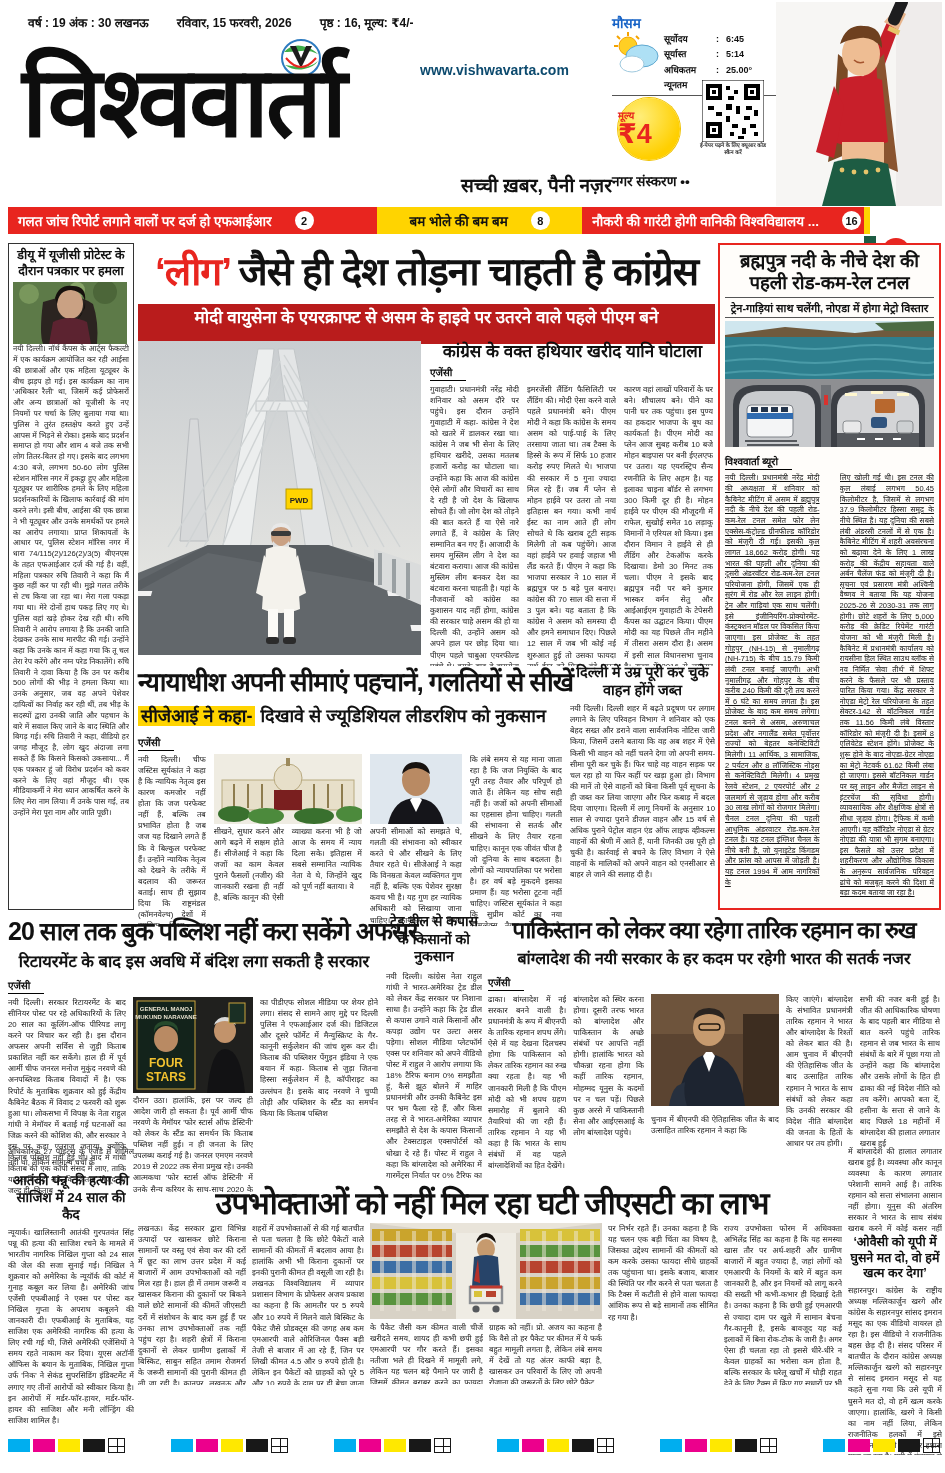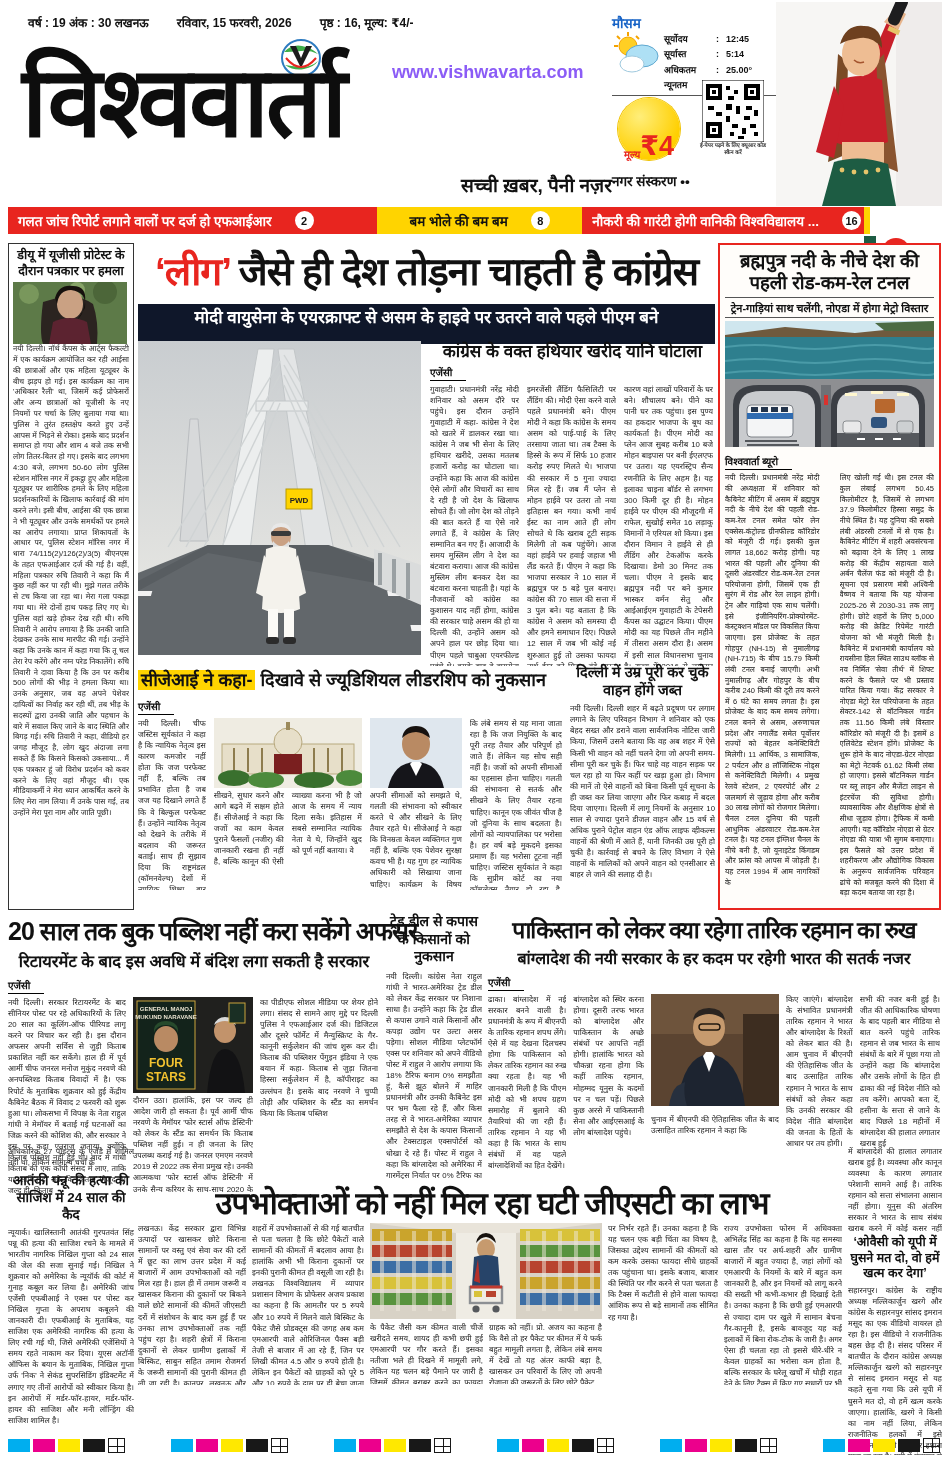--- a/index.html
+++ b/index.html
@@ -6,52 +6,52 @@
   .page{position:relative;width:945px;height:1473px;background:#ffffff;overflow:hidden;
         font-family:"Liberation Sans","DejaVu Sans",sans-serif;color:#111;}
   .abs{position:absolute;}
   .b{font-weight:bold;}
   .ctr{text-align:center;}
   .body-col{font-size:7.8px;line-height:1.42;text-align:justify;overflow:hidden;word-break:break-word;color:#1b1b1b;}
   .byline{font-size:10px;font-weight:bold;border-bottom:1.2px solid #000;display:inline-block;padding:0 14px 1px 0;margin-bottom:3px;}
   
   .topbar{display:flex;gap:28px;font-size:12px;font-weight:bold;white-space:nowrap;}
   .mast-title{font-size:98px;font-weight:800;line-height:.95;letter-spacing:-3px;color:#0d0d0d;white-space:nowrap;}
-  .mast-url{color:#8b5cf6;font-size:18px;font-weight:bold;}
+  .mast-url{color:#0c4a6e;font-size:14px;font-weight:bold;margin-left:28px;}
   .tagline{font-size:19px;font-weight:bold;}
   .weather-box{width:172px;}
   .weather-title{color:#1763c6;font-size:13.5px;font-weight:bold;}
   .weather-grid{display:flex;}
   .wrows{font-size:9px;font-weight:bold;line-height:1.7;}
   .wrow{display:flex;}
   .wlab{width:52px;}
   .wsep{width:10px;}
   .price-circle{width:62px;height:62px;border-radius:50%;background:radial-gradient(circle at 35% 30%,#ffee7a,#ffcf00 70%);
-    display:flex;flex-direction:row;align-items:flex-end;justify-content:center;color:#e8251f;box-shadow:0 0 0 1px #f0c200;}
+    display:flex;flex-direction:column;align-items:flex-start;justify-content:center;color:#e8251f;box-shadow:0 0 0 1px #f0c200;}
   .price-circle .pl{font-size:10px;font-weight:bold;line-height:1;}
   .price-circle .pv{font-size:27px;font-weight:800;line-height:1;}
   .qr-caption{font-size:5.6px;text-align:center;line-height:1.3;font-weight:bold;color:#333;}
   .nagar{font-size:13.5px;font-weight:bold;}
   
   .band{display:flex;height:27px;}
   .band .seg{display:flex;align-items:center;gap:23px;padding:0 10px;font-size:13.5px;font-weight:bold;white-space:nowrap;overflow:hidden;}
   .seg.red{background:#e8251f;color:#fff;}
   .seg.yellow{background:#ffd400;color:#111;}
   .pgdot{width:19px;height:19px;border-radius:50%;background:#fff;color:#111;font-size:11px;font-weight:bold;
          display:flex;align-items:center;justify-content:center;flex:0 0 auto;}
   .yellowbar{background:#ffd400;}
   
   .du-box{border:1.5px solid #333;padding:4px;box-sizing:border-box;}
   .du-head{font-size:12.5px;font-weight:bold;text-align:center;line-height:1.25;margin-bottom:3px;}
   .tunnel-box{border:2px solid #e8251f;padding:5px;box-sizing:border-box;background:#fffdfa;}
   .tunnel-head{font-size:18.5px;font-weight:800;text-align:center;line-height:1.2;}
   .tunnel-sub{font-size:11px;font-weight:bold;text-align:center;border-top:1px solid #555;border-bottom:1px solid #555;padding:2px 0;margin:3px 0;}
   .lead-head{font-size:39px;font-weight:800;white-space:nowrap;letter-spacing:-1px;}
   .lead-quote{color:#e8251f;}
-  .red-subband{background:#0f172a;color:#fff;font-size:17px;font-weight:bold;height:40px;line-height:28px;text-align:center;white-space:nowrap;overflow:hidden;}
+  .red-subband{background:#b91c1c;color:#fff;font-size:17px;font-weight:bold;height:40px;line-height:28px;text-align:center;white-space:nowrap;overflow:hidden;}
   .kicker{font-size:17px;font-weight:800;white-space:nowrap;overflow:hidden;text-align:center;}
   .cols{display:flex;gap:8px;}
   .sec-head-lg{font-size:26px;font-weight:800;white-space:nowrap;letter-spacing:-1px;}
   .sec-sub{font-size:18px;font-weight:bold;white-space:nowrap;}
   .hl-yellow{background:#ffd400;padding:0 3px;}
   .mini-head{font-size:14px;font-weight:800;text-align:center;line-height:1.25;}
   .blue-subband{background:#1263af;color:#fff;font-size:16.5px;font-weight:bold;height:26px;line-height:26px;text-align:center;white-space:nowrap;overflow:hidden;}
   .gst-head{font-size:31px;font-weight:800;white-space:nowrap;letter-spacing:-1px;text-align:center;}
   .photo{overflow:hidden;background:#ddd;}
   .photo svg{display:block;}
@@ -103,21 +103,21 @@
               <line x1="24" y1="4" x2="27" y2="7"></line>
             </g>
           <ellipse cx="30" cy="24" rx="16" ry="11" fill="#aee0f5" stroke="#5fa8d0"></ellipse>
           <ellipse cx="20" cy="32" rx="12" ry="8" fill="#ffffff" stroke="#9fc9de"></ellipse>
         </svg>
       </span>
       <div class="wrows">
         <div class="wrow">
             <span class="wlab">सूर्योदय</span>
             <span class="wsep">:</span>
-            <span>12:45</span>
+            <span>6:45</span>
           </div>
         <div class="wrow">
             <span class="wlab">सूर्यास्त</span>
             <span class="wsep">:</span>
             <span>5:14</span>
           </div>
         <div class="wrow">
             <span class="wlab">अधिकतम</span>
             <span class="wsep">:</span>
             <span>25.00°</span>
@@ -323,20 +323,21 @@
       <div class="kicker">कांग्रेस के वक्त हथियार खरीद यानि घोटाला</div>
       <div class="byline">एजेंसी</div>
       <div class="cols">
         <div class="body-col" style="width:89px;height:282px;">गुवाहाटी। प्रधानमंत्री नरेंद्र मोदी शनिवार को असम दौरे पर पहुंचे। इस दौरान उन्होंने गुवाहाटी में कहा- कांग्रेस ने देश को खतरे में डालकर रखा था। कांग्रेस ने जब भी सेना के लिए हथियार खरीदे, उसका मतलब हजारों करोड़ का घोटाला था। उन्होंने कहा कि आज की कांग्रेस ऐसे लोगों और विचारों का साथ दे रही है जो देश के खिलाफ सोचते हैं। जो लोग देश को तोड़ने की बात करते हैं या ऐसे नारे लगाते हैं, वे कांग्रेस के लिए सम्मानित बन गए हैं। आजादी के समय मुस्लिम लीग ने देश का बंटवारा कराया। आज की कांग्रेस मुस्लिम लीग बनकर देश का बंटवारा करना चाहती है। यहां के नौजवानों को कांग्रेस का कुशासन याद नहीं होगा, कांग्रेस की सरकार चाहे असम की हो या दिल्ली की, उन्होंने असम को अपने हाल पर छोड़ दिया था। पीएम पहले चाबुआ एयरफील्ड पहुंचे थे। इसके बाद वे वायुसेना के सी-130 एयरक्राफ्ट से डिब्रूगढ़ पहुंचे। प्लेन ने यहां मोहन बाईपास पर</div>
         <div class="body-col" style="width:89px;height:282px;">इमरजेंसी लैंडिंग फैसिलिटी पर लैंडिंग की। मोदी ऐसा करने वाले पहले प्रधानमंत्री बने। पीएम मोदी ने कहा कि कांग्रेस के समय असम को पाई-पाई के लिए तरसाया जाता था। तब टैक्स के हिस्से के रूप में सिर्फ 10 हजार करोड़ रुपए मिलते थे। भाजपा की सरकार में 5 गुना ज्यादा मिल रहे हैं। जब मैं प्लेन से मोहन हाईवे पर उतरा तो नया इतिहास बन गया। कभी नार्थ ईस्ट का नाम आते ही लोग सोचते थे कि खराब टूटी सड़क मिलेगी तो कब पहुंचेंगे। आज वहां हाईवे पर हवाई जहाज भी लैंड करते हैं। पीएम ने कहा कि भाजपा सरकार ने 10 साल में ब्रह्मपुत्र पर 5 बड़े पुल बनाए। कांग्रेस की 70 साल की सत्ता में 3 पुल बने। यह बताता है कि कांग्रेस ने असम को समस्या दी और हमने समाधान दिए। पिछले 12 साल में जब भी कोई नई शुरुआत हुई तो उसका फायदा नार्थ ईस्ट को मिला। वंदे भारत शुरू हुई तो असम नार्थ ईस्ट कनेक्ट हो गया। स्लीपर वंदे भारत भी असम से शुरू हुई। असम के लोगों के वोट के</div>
         <div class="body-col" style="width:89px;height:282px;">कारण वहां लाखों परिवारों के घर बने। शौचालय बने। पीने का पानी घर तक पहुंचा। इस पुण्य का हकदार भाजपा के बूथ का कार्यकर्ता है। पीएम मोदी का प्लेन आज सुबह करीब 10 बजे मोहन बाइपास पर बनी ईएलएफ पर उतरा। यह एयरस्ट्रिप सैन्य रणनीति के लिए अहम है। यह इलाका चाइना बॉर्डर से लगभग 300 किमी दूर ही है। मोहन हाईवे पर पीएम की मौजूदगी में राफेल, सुखोई समेत 16 लड़ाकू विमानों ने एरियल शो किया। इस दौरान विमान ने हाईवे से ही लैंडिंग और टेकऑफ करके दिखाया। डेमो 30 मिनट तक चला। पीएम ने इसके बाद ब्रह्मपुत्र नदी पर बने कुमार भास्कर वर्मन सेतु और आईआईएम गुवाहाटी के टेपेसरी कैंपस का उद्घाटन किया। पीएम मोदी का यह पिछले तीन महीने में तीसरा असम दौरा है। असम में इसी साल विधानसभा चुनाव है। राज्य में 2016 से लगातार दो बार एनडीए की सरकार बनी है। इससे पहले 2001-2016 तक कांग्रेस की सरकार थी।</div>
       </div>
     </div>
 
     <div class="abs" style="left:0;top:420px;width:577px;">
+      <div class="sec-head-lg">न्यायाधीश अपनी सीमाएं पहचानें, गलतियों से सीखें</div>
       <div class="sec-sub" style="margin-top:4px;">
         <span class="hl-yellow">सीजेआई ने कहा-</span><span> दिखावे से ज्यूडिशियल लीडरशिप को नुकसान</span>
       </div>
       <div style="margin-top:5px;">
         <div class="byline">एजेंसी</div>
         <div class="cols" style="width:424px;">
           <div class="body-col" style="width:78px;height:172px;">नयी दिल्ली। चीफ जस्टिस सूर्यकांत ने कहा है कि न्यायिक नेतृत्व इस कारण कमजोर नहीं होता कि जज परफेक्ट नहीं हैं, बल्कि तब प्रभावित होता है जब जज यह दिखाने लगते हैं कि वे बिल्कुल परफेक्ट हैं। उन्होंने न्यायिक नेतृत्व को देखने के तरीके में बदलाव की जरूरत बताई। साथ ही सुझाव दिया कि राष्ट्रमंडल (कॉमनवेल्थ) देशों में न्यायिक शिक्षा, बार (वकील) और बेंच (जज) को जोड़ने के लिए एक संस्था बनाई जानी चाहिए। शुक्रवार रात दिल्ली में कॉमनवेल्थ ज्यूडिशियल एजुकेटर्स की 11वीं द्विवार्षिक बैठक के उद्घाटन समारोह में मुख्य भाषण देते हुए उन्होंने कहा कि जज और न्यायिक संस्थाएं दोनों ही</div>
           <div style="width:148px;">
             <div class="photo" style="width:148px;height:70px;">
               <svg width="148" height="70" viewBox="0 0 148 70" preserveAspectRatio="none">
@@ -433,21 +434,21 @@
           <rect x="150" y="78" width="20" height="14" rx="2" fill="#b8682e"></rect>
         </g>
         <g fill="#fff7cf">
             <rect x="120" y="72" width="12" height="3"></rect>
             <rect x="146" y="70" width="12" height="3"></rect>
             <rect x="172" y="72" width="12" height="3"></rect>
           </g>
       </svg>
     </div>
     <div style="margin-top:4px;"><span class="byline">विश्ववार्ता ब्यूरो</span></div>
-    <div class="cols" style="gap:20px;">
+    <div class="cols" style="gap:20px;text-decoration:underline;">
       <div class="body-col" style="width:101px;height:468px;font-size:7.5px;">नयी दिल्ली। प्रधानमंत्री नरेंद्र मोदी की अध्यक्षता में शनिवार को कैबिनेट मीटिंग में असम में ब्रह्मपुत्र नदी के नीचे देश की पहली रोड-कम-रेल टनल समेत फोर लेन एक्सेस-कंट्रोल्ड ग्रीनफील्ड कॉरिडोर को मंजूरी दी गई। इसकी कुल लागत 18,662 करोड़ होगी। यह भारत की पहली और दुनिया की दूसरी अंडरवॉटर रोड-कम-रेल टनल परियोजना होगी, जिसमें एक ही सुरंग में रोड और रेल लाइन होगी। ट्रेन और गाड़ियां एक साथ चलेंगी। इसे इंजीनियरिंग-प्रोक्योरमेंट-कंस्ट्रक्शन मॉडल पर विकसित किया जाएगा। इस प्रोजेक्ट के तहत गोहपुर (NH-15) से नुमालीगढ़ (NH-715) के बीच 15.79 किमी लंबी टनल बनाई जाएगी। अभी नुमालीगढ़ और गोहपुर के बीच करीब 240 किमी की दूरी तय करने में 6 घंटे का समय लगता है। इस प्रोजेक्ट के बाद कम समय लगेगा। टनल बनने से असम, अरुणाचल प्रदेश और नगालैंड समेत पूर्वोत्तर राज्यों को बेहतर कनेक्टिविटी मिलेगी। 11 आर्थिक, 3 सामाजिक, 2 पर्यटन और 8 लॉजिस्टिक नोड्स से कनेक्टिविटी मिलेगी। 4 प्रमुख रेलवे स्टेशन, 2 एयरपोर्ट और 2 जलमार्ग से जुड़ाव होगा और करीब 30 लाख लोगों को रोजगार मिलेगा। चैनल टनल दुनिया की पहली आधुनिक अंडरवाटर रोड-कम-रेल टनल है। यह टनल इंग्लिश चैनल के नीचे बनी है, जो यूनाइटेड किंगडम और फ्रांस को आपस में जोड़ती है। यह टनल 1994 में आम नागरिकों के</div>
       <div class="body-col" style="width:101px;height:468px;font-size:7.5px;">लिए खोली गई थी। इस टनल की कुल लंबाई लगभग 50.45 किलोमीटर है, जिसमें से लगभग 37.9 किलोमीटर हिस्सा समुद्र के नीचे स्थित है। यह दुनिया की सबसे लंबी अंडरसी टनलों में से एक है। कैबिनेट मीटिंग में शहरी अवसंरचना को बढ़ावा देने के लिए 1 लाख करोड़ की केंद्रीय सहायता वाले अर्बन चैलेंज फंड को मंजूरी दी है। सूचना एवं प्रसारण मंत्री अश्विनी वैष्णव ने बताया कि यह योजना 2025-26 से 2030-31 तक लागू होगी। छोटे शहरों के लिए 5,000 करोड़ की क्रेडिट रिपेमेंट गारंटी योजना को भी मंजूरी मिली है। कैबिनेट में प्रधानमंत्री कार्यालय को रायसीना हिल स्थित साउथ ब्लॉक से नव निर्मित 'सेवा तीर्थ' में शिफ्ट करने के फैसले पर भी प्रस्ताव पारित किया गया। केंद्र सरकार ने नोएडा मेट्रो रेल परियोजना के तहत सेक्टर-142 से बॉटनिकल गार्डन तक 11.56 किमी लंबे विस्तार कॉरिडोर को मंजूरी दी है। इसमें 8 एलिवेटेड स्टेशन होंगे। प्रोजेक्ट के शुरू होने के बाद नोएडा-ग्रेटर नोएडा का मेट्रो नेटवर्क 61.62 किमी लंबा हो जाएगा। इससे बॉटनिकल गार्डन पर ब्लू लाइन और मैजेंटा लाइन से इंटरचेंज की सुविधा होगी। व्यावसायिक और शैक्षणिक क्षेत्रों से सीधा जुड़ाव होगा। ट्रैफिक में कमी आएगी। यह कॉरिडोर नोएडा से ग्रेटर नोएडा की यात्रा भी सुगम बनाएगा। इस फैसले को उत्तर प्रदेश में शहरीकरण और औद्योगिक विकास के अनुरूप सार्वजनिक परिवहन ढांचे को मजबूत करने की दिशा में बड़ा कदम बताया जा रहा है।</div>
     </div>
   </div>
 
   <div class="abs" style="left:8px;top:913px;width:372px;">
     <div class="ctr" style="font-size:25px;font-weight:800;white-space:nowrap;letter-spacing:-1px;">20 साल तक बुक पब्लिश नहीं करा सकेंगे अफसर</div>
     <div class="ctr" style="font-size:16.5px;font-weight:bold;white-space:nowrap;margin-top:2px;">रिटायरमेंट के बाद इस अवधि में बंदिश लगा सकती है सरकार</div>
     <div style="margin-top:3px;"><span class="byline">एजेंसी</span></div>
     <div class="cols" style="gap:7px;">

